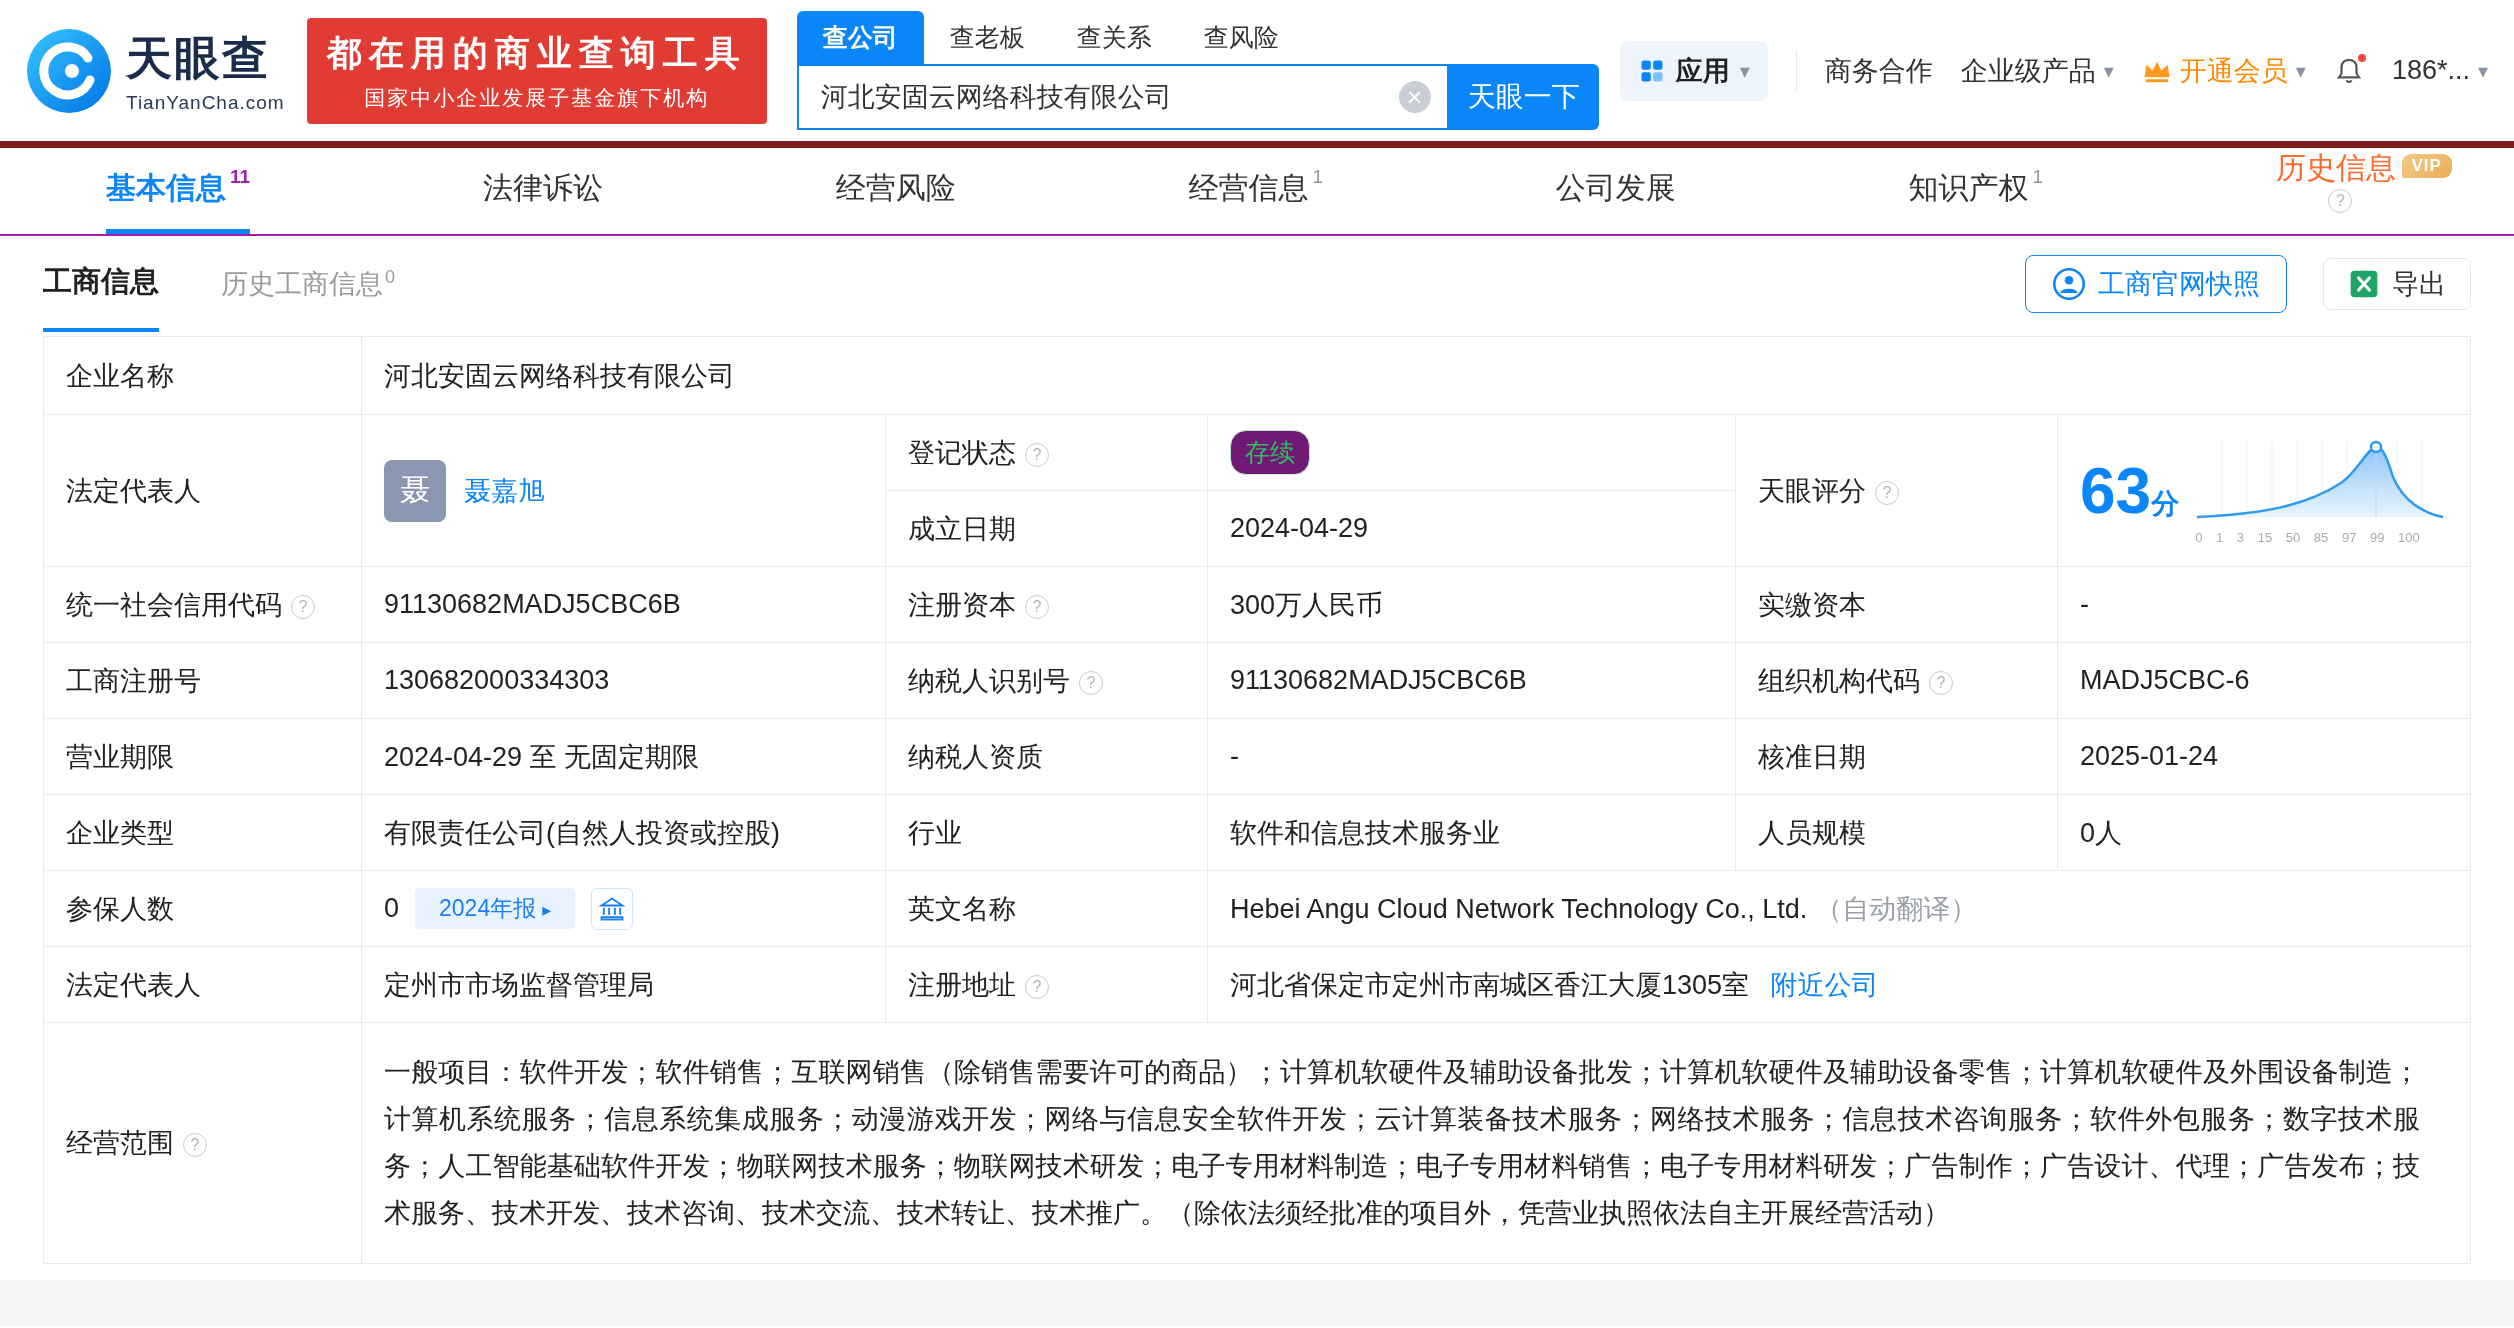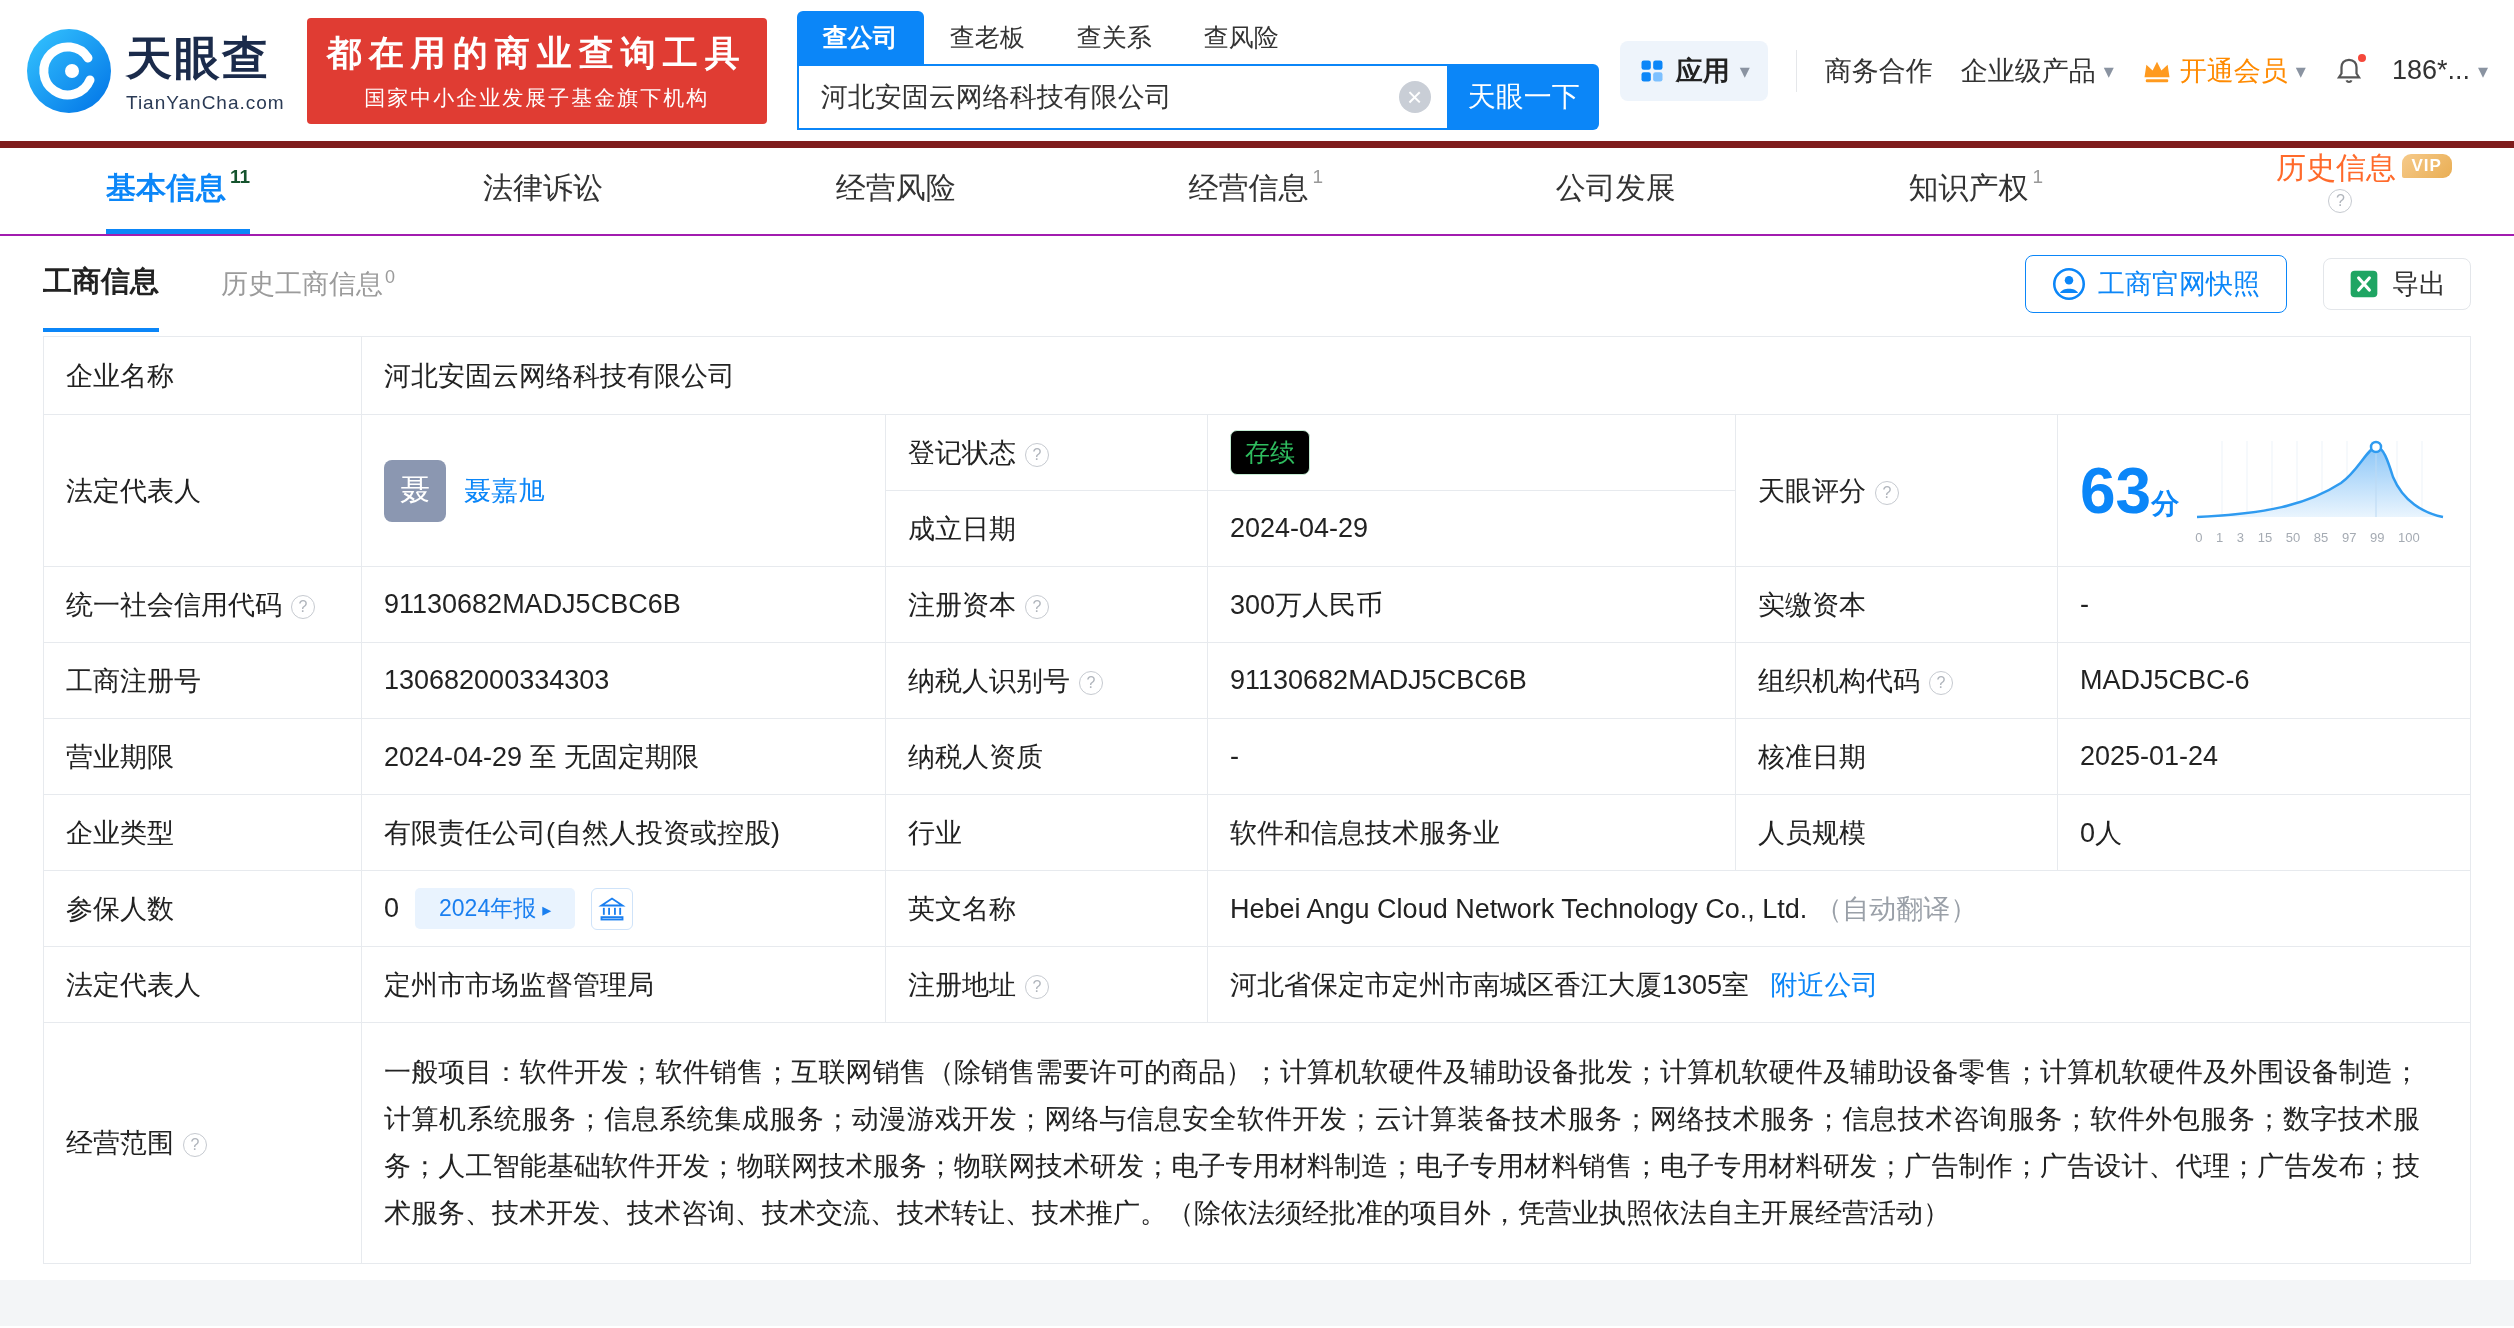--- a/index.html
+++ b/index.html
@@ -71,21 +71,21 @@
     display: flex; justify-content: space-between; align-items: stretch;
     height: 88px; padding: 0 118px 0 106px;
     border-bottom: 2px solid #a21caf;
   }
   .tab {
     display: flex; align-items: center; font-size: 30px; color: #333;
     cursor: pointer; position: relative; border-bottom: 5px solid transparent;
   }
   .tab.active { color: #0b86f8; font-weight: 700; border-bottom-color: #0b86f8; }
   .tab .sup { font-size: 19px; color: #999; margin-left: 4px; position: relative; top: -12px; }
-  .tab.active .sup { color: #14532d; }
+  .tab.active .sup { color: #a21caf; }
   .tab.history { color: #ff6a2b; flex-direction: column; }
   .vip-badge {
     position: absolute; top: 6px; right: -56px;
     background: linear-gradient(135deg, #f6ca8a, #e9ae54);
     color: #fff; font-size: 17px; font-weight: 700;
     padding: 2px 10px; border-radius: 9px 9px 9px 2px; letter-spacing: 1px;
   }
   .q {
     display: inline-flex; align-items: center; justify-content: center;
     width: 24px; height: 24px; border-radius: 50%;
@@ -125,22 +125,22 @@
   tr.r-std td { height: 76px; }
   tr.r-scope td { height: 240px; }
   .rep { display: flex; align-items: center; gap: 18px; }
   .avatar {
     width: 62px; height: 62px; border-radius: 8px; background: #8b97b1;
     color: #fff; font-size: 30px; display: flex; align-items: center; justify-content: center;
     flex: none; cursor: pointer;
   }
   a.link, .link { color: #0b86f8; text-decoration: none; cursor: pointer; }
   .badge-green {
-    display: inline-block; background: #000000; color: #2fbe5f;
-    border: 1px solid #c4ecd3; border-radius: 7px; padding: 5px 14px; font-size: 25px;
+    display: inline-block; background: #701a75; color: #2fbe5f;
+    border: 1px solid #c4ecd3; border-radius: 16px; padding: 5px 14px; font-size: 25px;
   }
   .score-wrap { display: flex; align-items: center; gap: 16px; }
   .score-num { font-size: 64px; font-weight: 700; color: #0b86f8; line-height: 1; white-space: nowrap; }
   .score-num .unit { font-size: 28px; font-weight: 700; }
   .score-chart { width: 250px; }
   .ticks { font-size: 13px; color: #a5abb3; word-spacing: 10px; margin-top: 2px; white-space: nowrap; }
   .insured { display: flex; align-items: center; gap: 16px; }
   .badge-report {
     display: inline-flex; align-items: center; gap: 6px;
     background: #e9f3fe; color: #1a7ff0; font-size: 23px;

